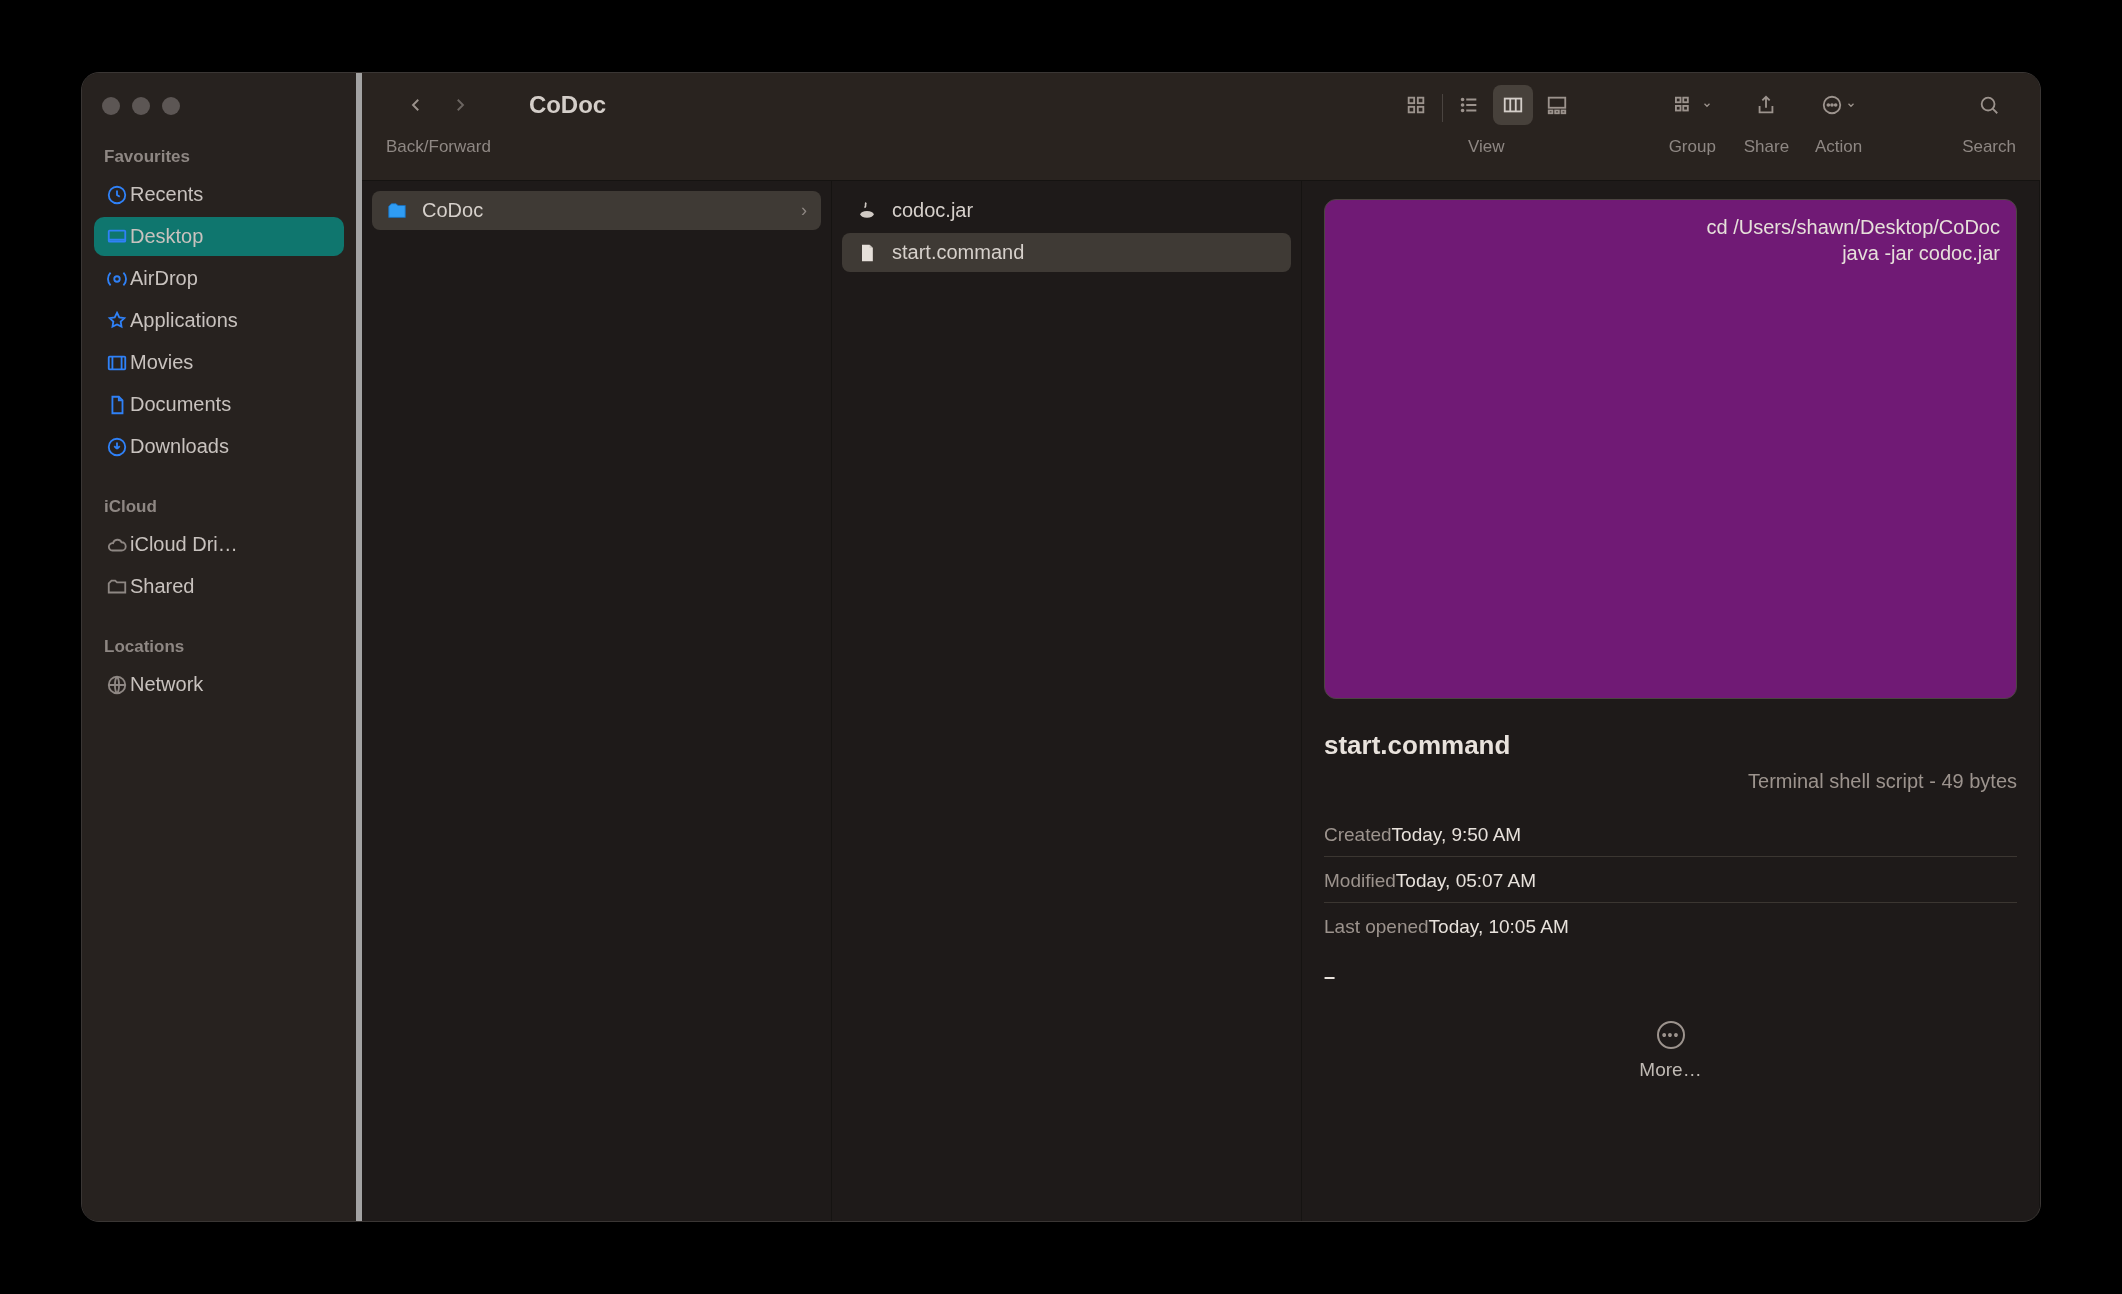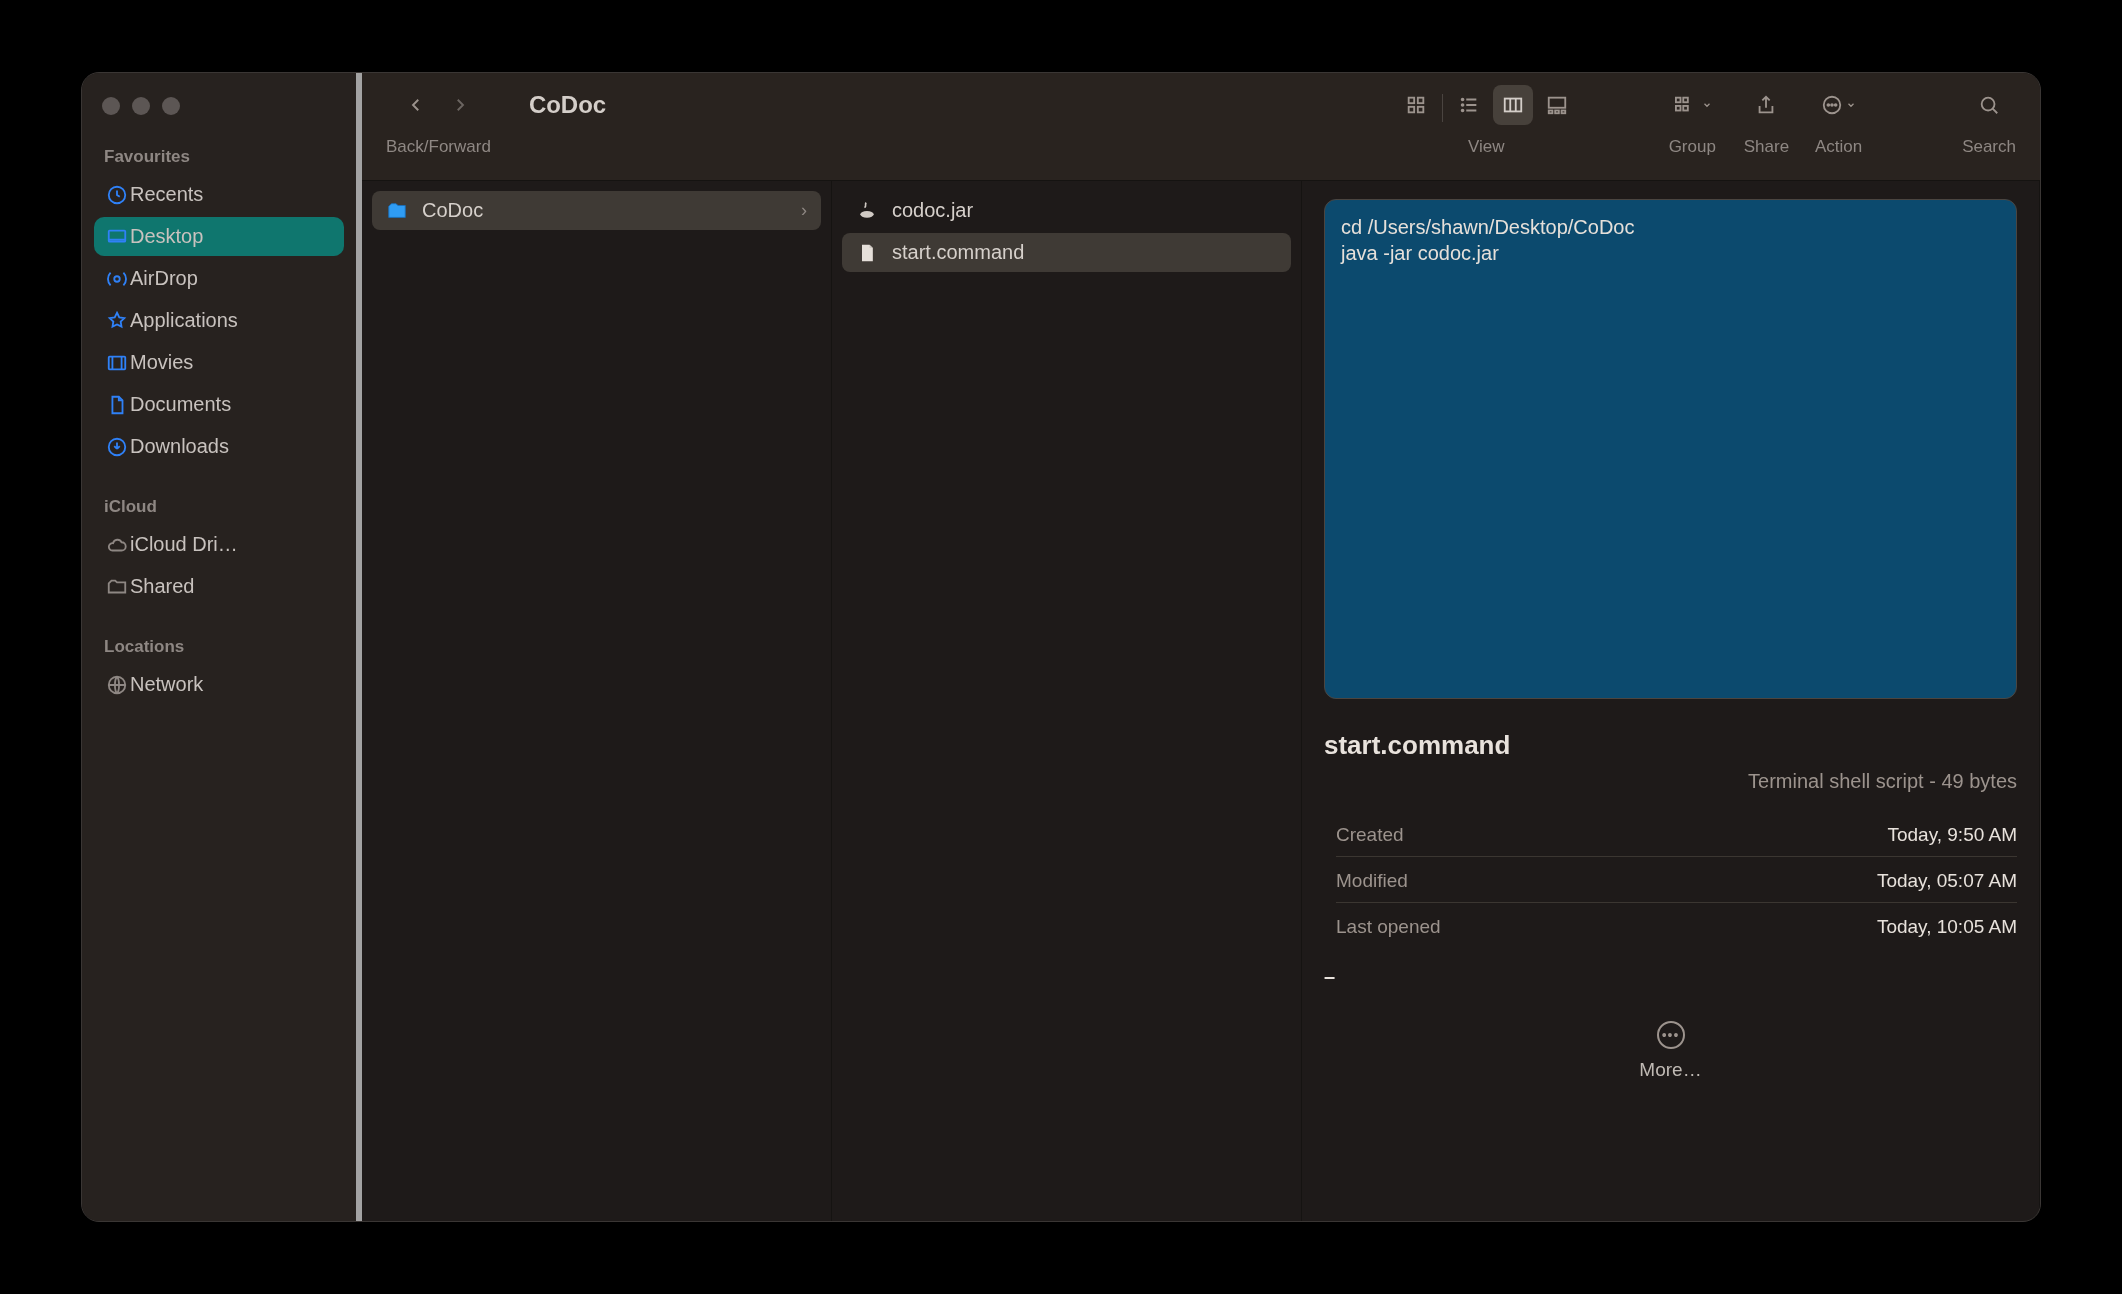--- a/index.html
+++ b/index.html
@@ -117,39 +117,39 @@
     font-size:20px;
   }
   .row-item.sel { background:#3f3a35; }
   .row-item .chevron { margin-left:auto; color:#8e8783; font-size:18px; }
   .fi { width:22px; height:22px; display:flex; align-items:center; justify-content:center; }
 
   
   .preview-box {
     border:1px solid #4b4540;
     border-radius:12px;
-    background:#0c4a6e;
+    background:#701a75;
     padding: 14px 16px;
     min-height: 500px;
     color:#e6e0da;
     font-family: "Menlo","Consolas",monospace;
     font-size:20px;
     line-height: 1.3;
     white-space: pre;
     margin-bottom: 28px;
+    text-align: right;
   }
   .file-title { color:#e8e2dc; font-size:26px; font-weight:600; margin-bottom:6px; }
   .file-sub { color:#9c938d; font-size:20px; margin-bottom:18px;text-align:right; }
   .info-h { color:#e8e2dc; font-size:20px; font-weight:600; margin-bottom:10px;}
   .info-row {
-    display:flex; justify-content:space-between;
+    display:flex; justify-content:flex-start;
     padding:10px 0;
     border-bottom:1px solid #3b3631;
     font-size:19px;
-    margin-left:12px;
   }
   .info-row .k { color:#9c938d; }
   .info-row .v { color:#e8e2dc; }
   .dash { color:#e8e2dc; font-size:20px; padding:14px 0 30px; font-weight:600;}
   .more-wrap { display:flex; flex-direction:column; align-items:center; gap:10px; color:#c8c2be; }
   .more-icon {
     width:28px; height:28px; border:2px solid #9c938d; border-radius:50%;
     display:flex; align-items:center; justify-content:center; color:#9c938d; font-size:14px; letter-spacing:1px;
   }
   .more-label { color:#c0bab4; font-size:19px; }

